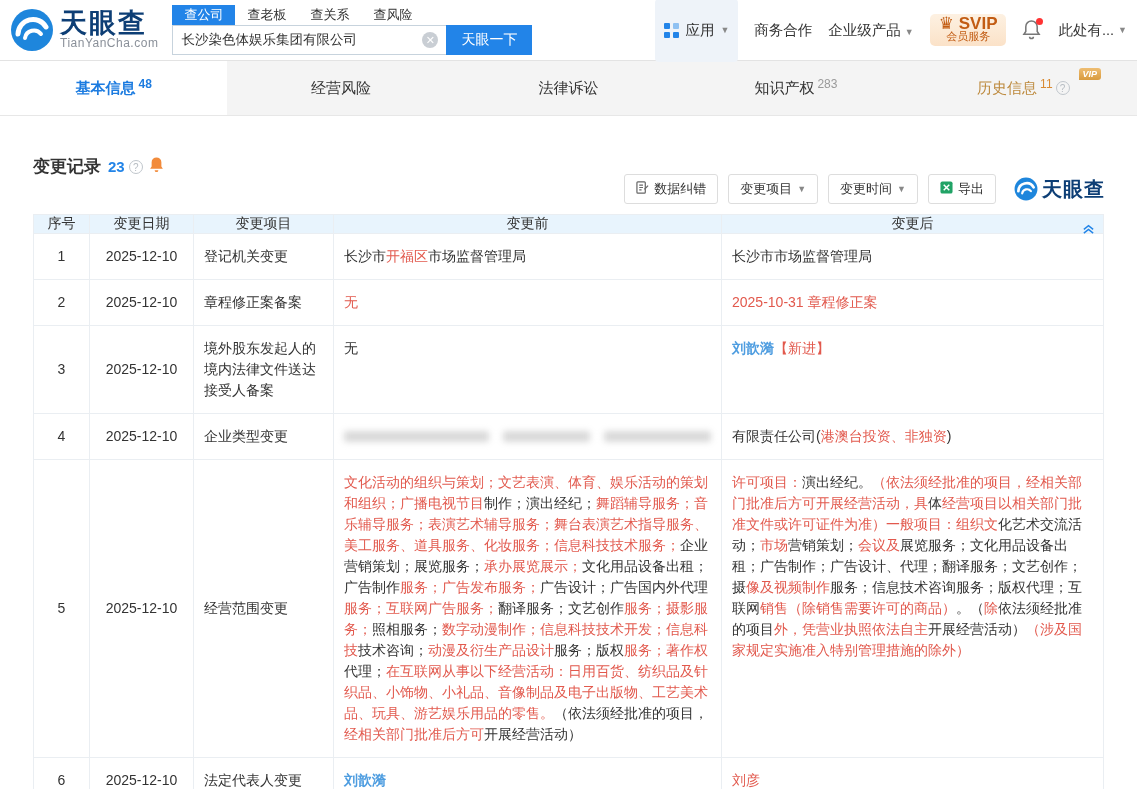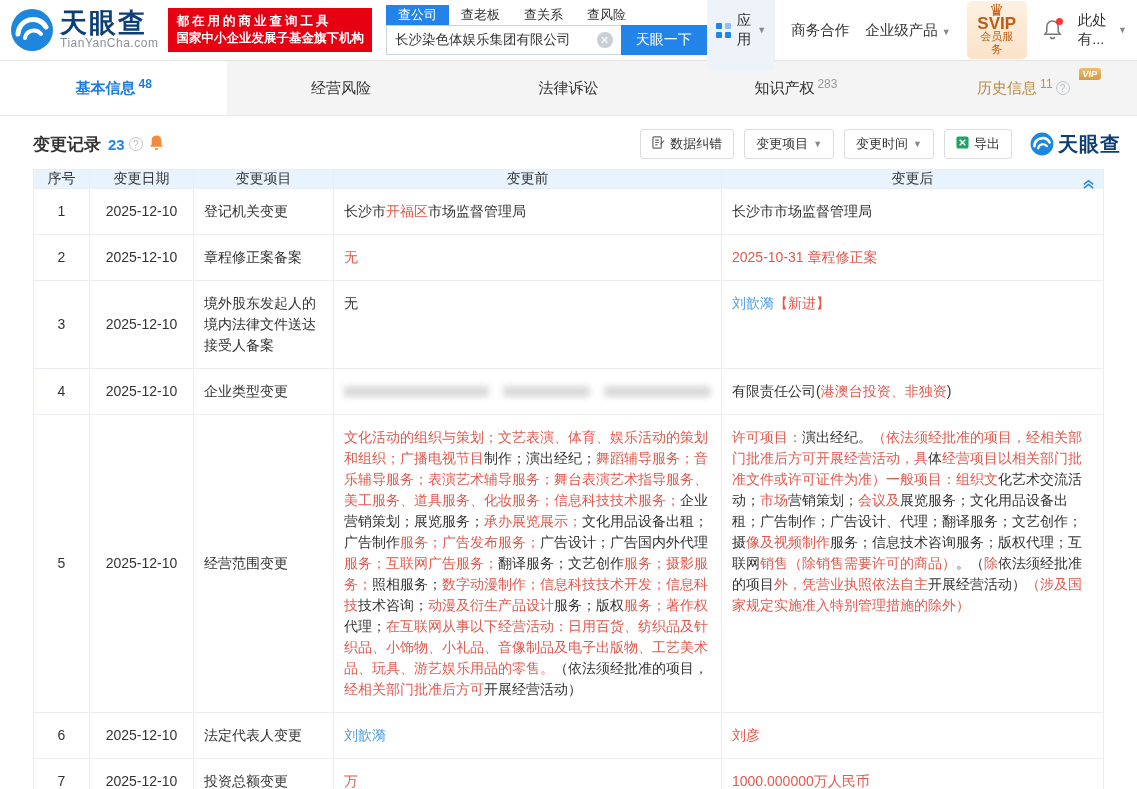--- a/index.html
+++ b/index.html
@@ -52,64 +52,60 @@
   .tab.on { background:#fff; color:#1d7ce0; font-weight:bold;}
   .tab.on .cnt { color:#1d7ce0;}
   .tab.vip { color:#bd8a3e;}
   .tab.vip .cnt { color:#d98a33;}
   .vipbadge { position:absolute; top:7px; right:36px; background:linear-gradient(180deg,#eebd72,#d99b3e);
     color:#fff; font-size:9px; font-style:italic; font-weight:bold; border-radius:3px 3px 3px 0; padding:0 4px; line-height:12px;}
   .help { width:14px; height:14px; border:1px solid #c0c6cc; border-radius:50%; color:#b6bcc2;
     font-size:10px; line-height:13px; text-align:center; cursor:pointer;}
 
   
-  .toolbar { display:flex; align-items:center; padding:13px 16px 10px 33px;}
+  .toolbar { display:flex; align-items:center; padding:13px 32px 10px 33px;}
   .tb-title { font-size:17px; font-weight:bold; color:#333;}
   .tb-count { color:#2284e8; font-weight:bold; font-size:15px; margin:0 4px 0 7px;}
-  .tb-right { margin-left:auto; display:flex; align-items:center; gap:10px;}
+  .tb-right { margin-left:auto; display:flex; align-items:center; gap:10px;margin-top:45px;}
   .btn { display:flex; align-items:center; gap:5px; height:30px; padding:0 11px; background:#fff;
     border:1px solid #ddd; border-radius:3px; font-size:13px; color:#333; cursor:pointer;}
   .wm { display:flex; align-items:center; gap:4px; margin-left:8px;}
   .wm .t { font-size:20px; font-weight:bold; color:#0d3e75; letter-spacing:1px;}
   .bell-org { margin-left:6px; }
 
   
   .twrap { padding:0 33px; }
   table { width:100%; border-collapse:collapse; table-layout:fixed; }
   th,td { border:1px solid #eaeef2; font-size:14px; }
   thead th { background:#e8f4fd; height:16px; font-weight:normal; color:#333; text-align:center; position:relative;}
   td { padding:12px 10px; line-height:21px; vertical-align:middle;}
   td.c { text-align:center; }
   td.rich { vertical-align:top; }
   .seg-red { color:#e2594d; }
-  .seg-link { color:#4e9de0; cursor:pointer; }
+  .seg-link { color:#4e9de0; cursor:pointer;font-weight:bold; }
   .collapse-ic { position:absolute; right:8px; top:7px; cursor:pointer;}
   .blurline { display:flex; gap:14px; align-items:center; height:21px;}
   .blurbar { height:11px; background:#d9d9d9; border-radius:2px; filter:blur(3px);}
 </style>
 </head>
 <body>
 
 <div class="page">
 
   <div class="hdr">
     <div class="logo-wrap">
       <svg width="44" height="44" viewBox="0 0 44 44">
         <circle cx="22" cy="22" r="21" fill="#1e86dc"></circle>
         <path d="M8 26 a15 15 0 0 1 28 -7" stroke="#fff" stroke-width="5" fill="none" stroke-linecap="round"></path>
         <path d="M15 30 a9 9 0 0 1 16 -4" stroke="#fff" stroke-width="4" fill="none" stroke-linecap="round"></path>
       </svg>
       <div class="logo-txt">
         <div class="cn">天眼查</div>
         <div class="en">TianYanCha.com</div>
       </div>
-    </div>
-    <div class="slogan">
-      <div class="l1">都在用的商业查询工具</div>
-      <div class="l2">国家中小企业发展子基金旗下机构</div>
     </div>
 
     <div class="search">
       <div class="stabs">
           <span class="stab on">查公司</span>
           <span class="stab">查老板</span>
           <span class="stab">查关系</span>
           <span class="stab">查风险</span>
         </div>
       <div class="sline">

